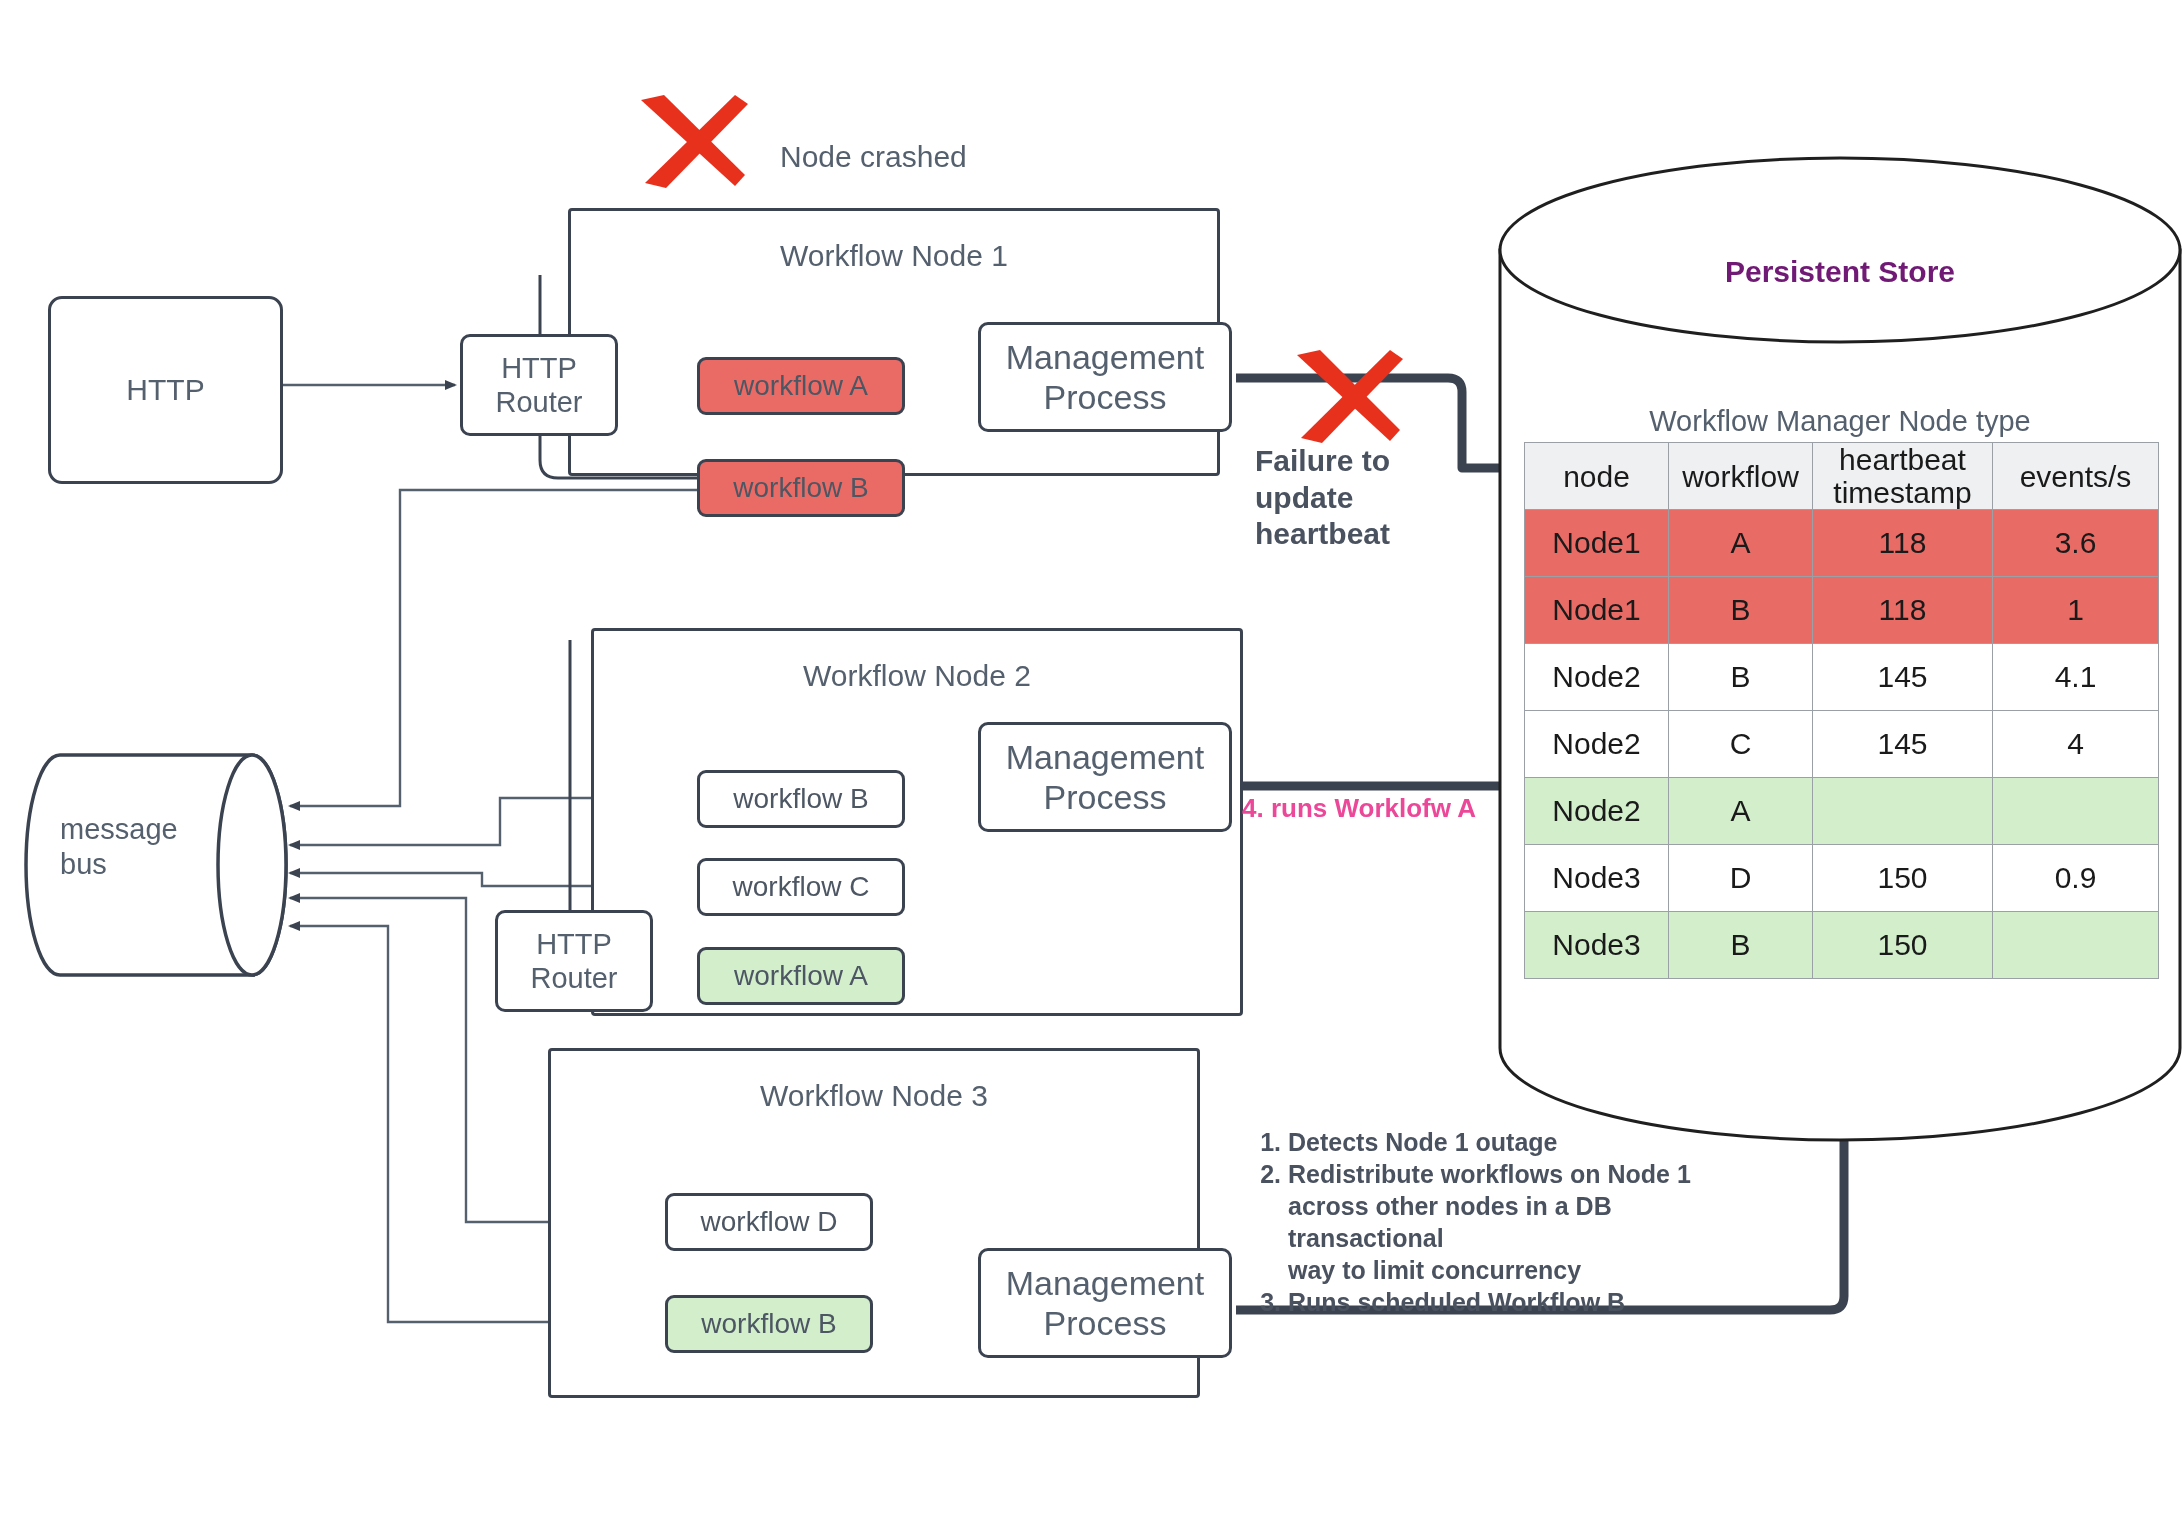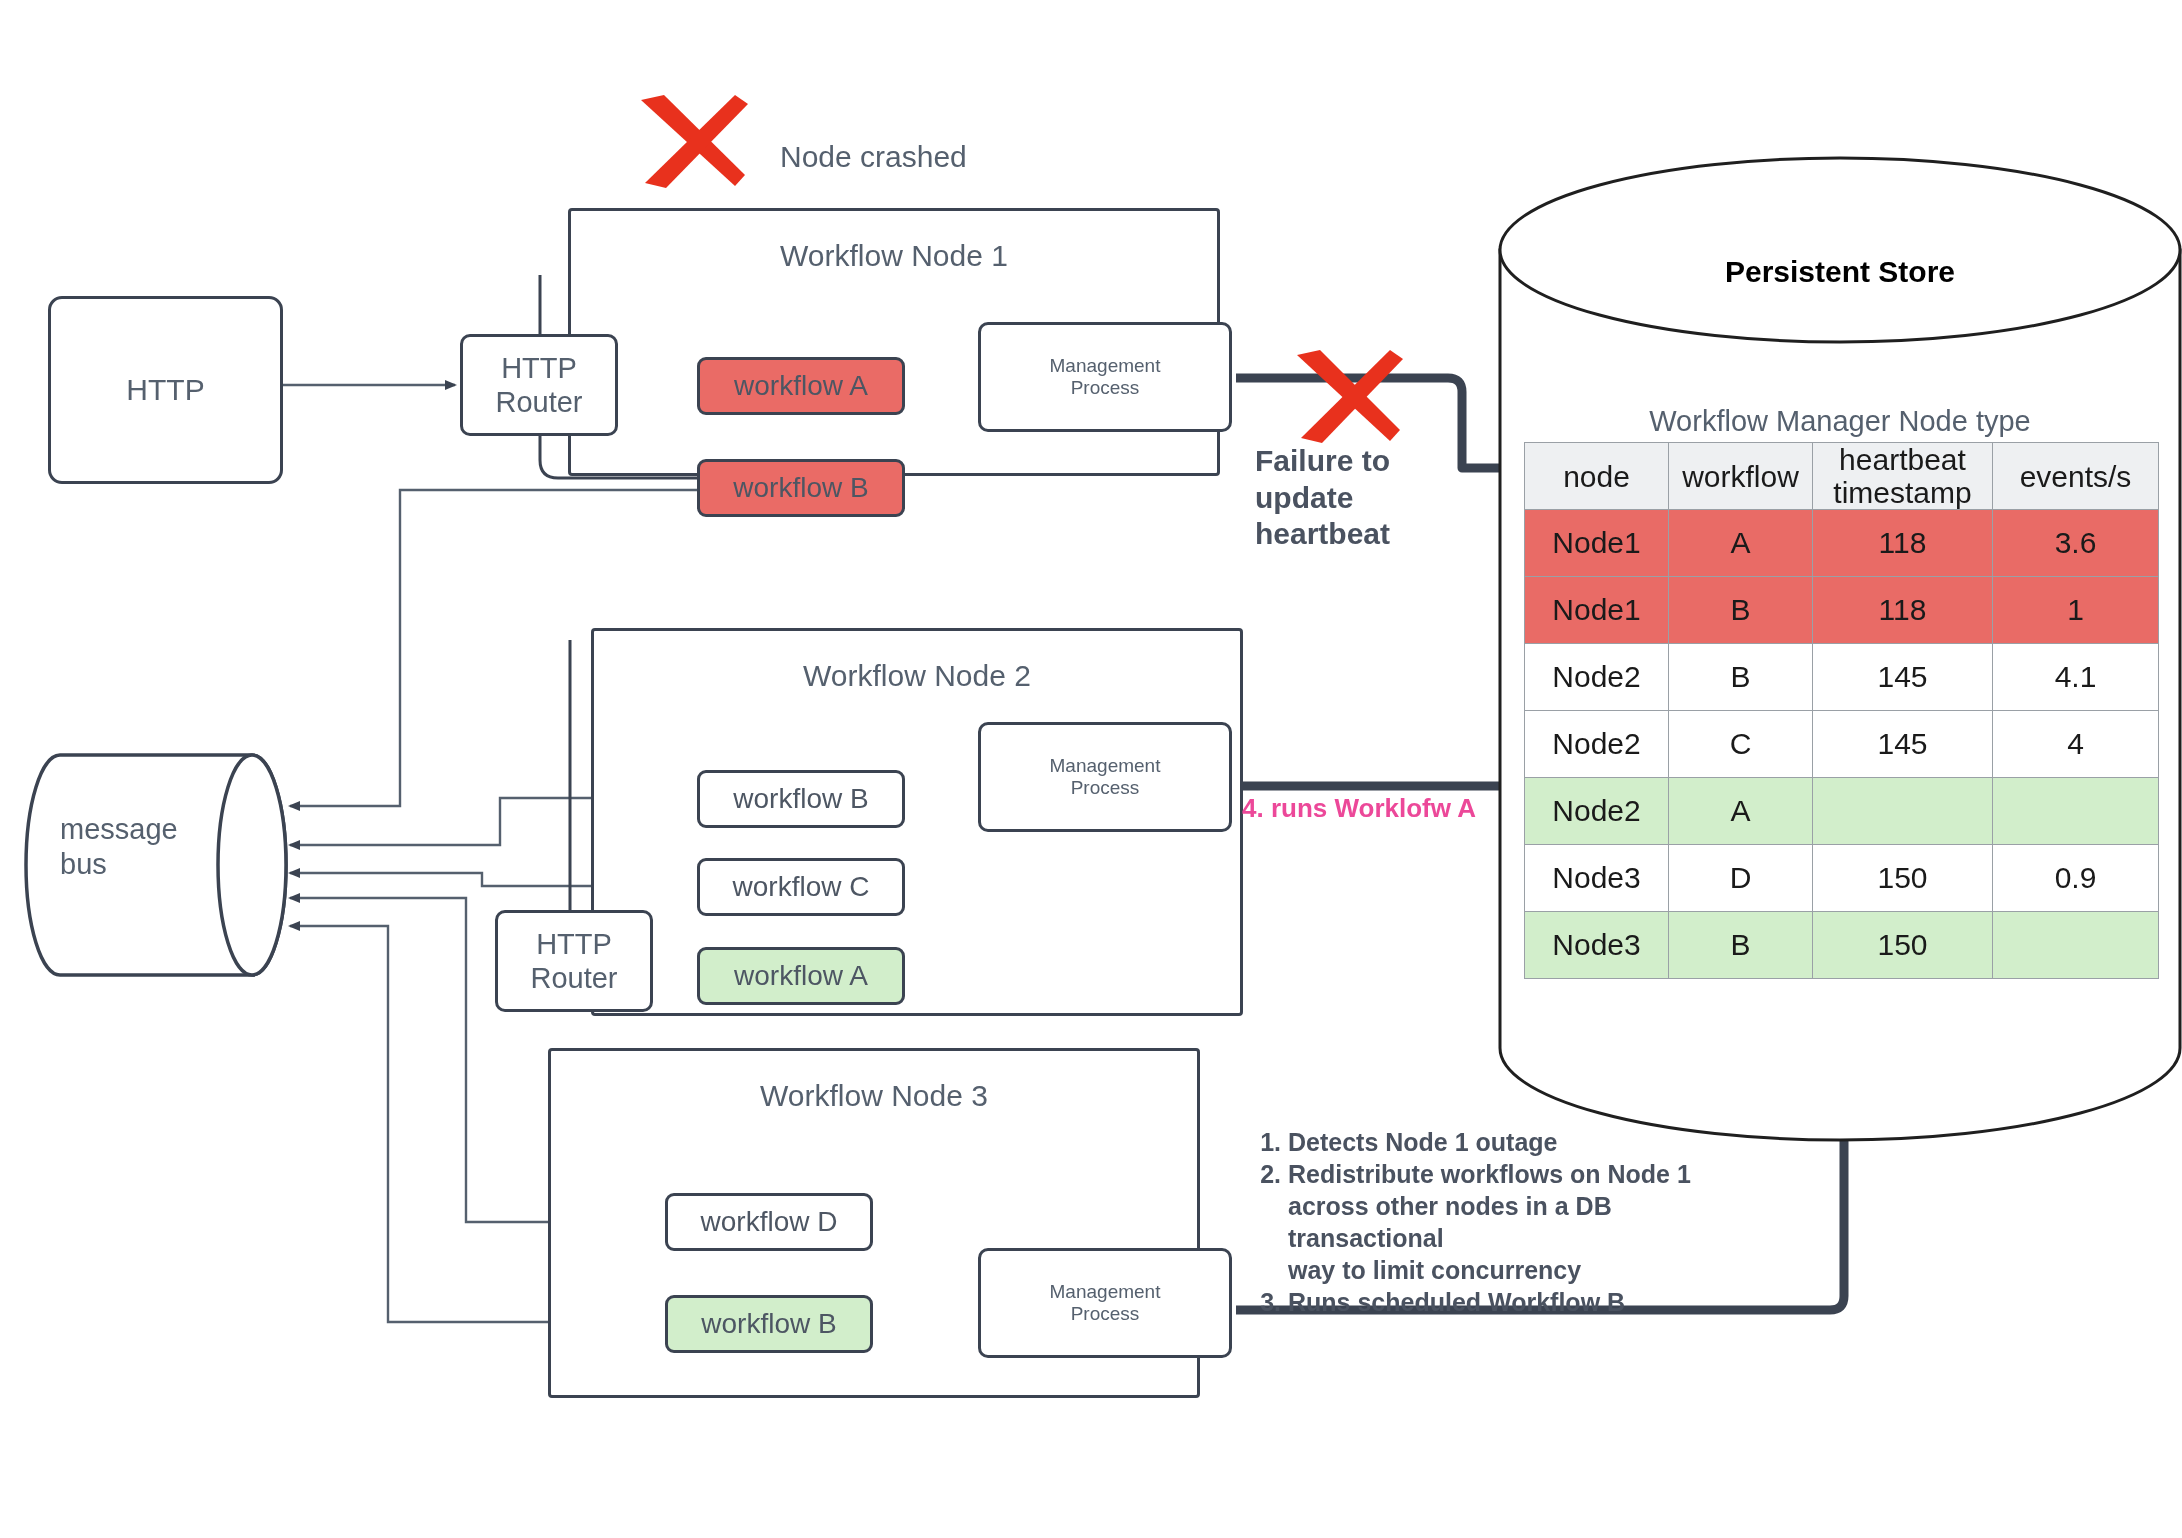--- a/index.html
+++ b/index.html
@@ -10,37 +10,37 @@
        display:flex;align-items:center;justify-content:center;text-align:center;color:#55606e;}
   .nodebox{border-radius:4px;border-width:3px;align-items:flex-start;justify-content:center;}
   .nodetitle{position:absolute;left:0;right:0;text-align:center;color:#55606e;font-size:30px;}
 
   .wf{position:absolute;box-sizing:border-box;border:3px solid #3b4351;border-radius:9px;
       display:flex;align-items:center;justify-content:center;font-size:28px;color:#4d5663;}
   .wf.red{background:#ea6b66;}
   .wf.green{background:#d2eecb;}
   .wf.plain{background:#fff;}
 
-  .mproc{font-size:19px;line-height:1.18;text-align:center;}
+  .mproc{font-size:34px;line-height:1.18;text-align:center;}
   .httpbox{font-size:29px;line-height:1.18;}
   .bigtext{font-size:30px;}
 
   .label{position:absolute;color:#55606e;}
 
   svg.layer{position:absolute;left:0;top:0;width:2182px;height:1538px;pointer-events:none;}
 
   table.wmtable{position:absolute;border-collapse:collapse;table-layout:fixed;background:#fff;}
   table.wmtable td,table.wmtable th{border:1.5px solid #9aa0a6;text-align:center;color:#1a1a1a;font-weight:normal;
       font-size:30px;height:66px;padding:0;}
   table.wmtable thead th{background:#eef0f2;font-size:30px;line-height:1.1;}
   tr.r-red td{background:#e96b66;}
   tr.r-green td{background:#d2eecb;}
 
   .tbl-caption{position:absolute;color:#55606e;font-size:29px;text-align:center;}
-  .ps-title{position:absolute;font-weight:bold;color:#000000;font-size:30px;text-align:center;}
+  .ps-title{position:absolute;font-weight:bold;color:#701a75;font-size:30px;text-align:center;}
 
   .mbus-label{position:absolute;color:#55606e;font-size:29px;text-align:left;line-height:1.2;}
 
   .steplist{position:absolute;font-weight:bold;color:#4a5260;font-size:25px;line-height:1.28;}
   .steplist ol{margin:0;padding-left:32px;}
   .steplist li{margin:0;padding:0;}
   .steplist .sub{display:block;font-weight:bold;}
 
   .failtext{position:absolute;font-weight:bold;color:#4a5260;font-size:30px;text-align:left;line-height:1.22;}
   .runslabel{position:absolute;font-weight:bold;color:#ec4899;font-size:26px;}

